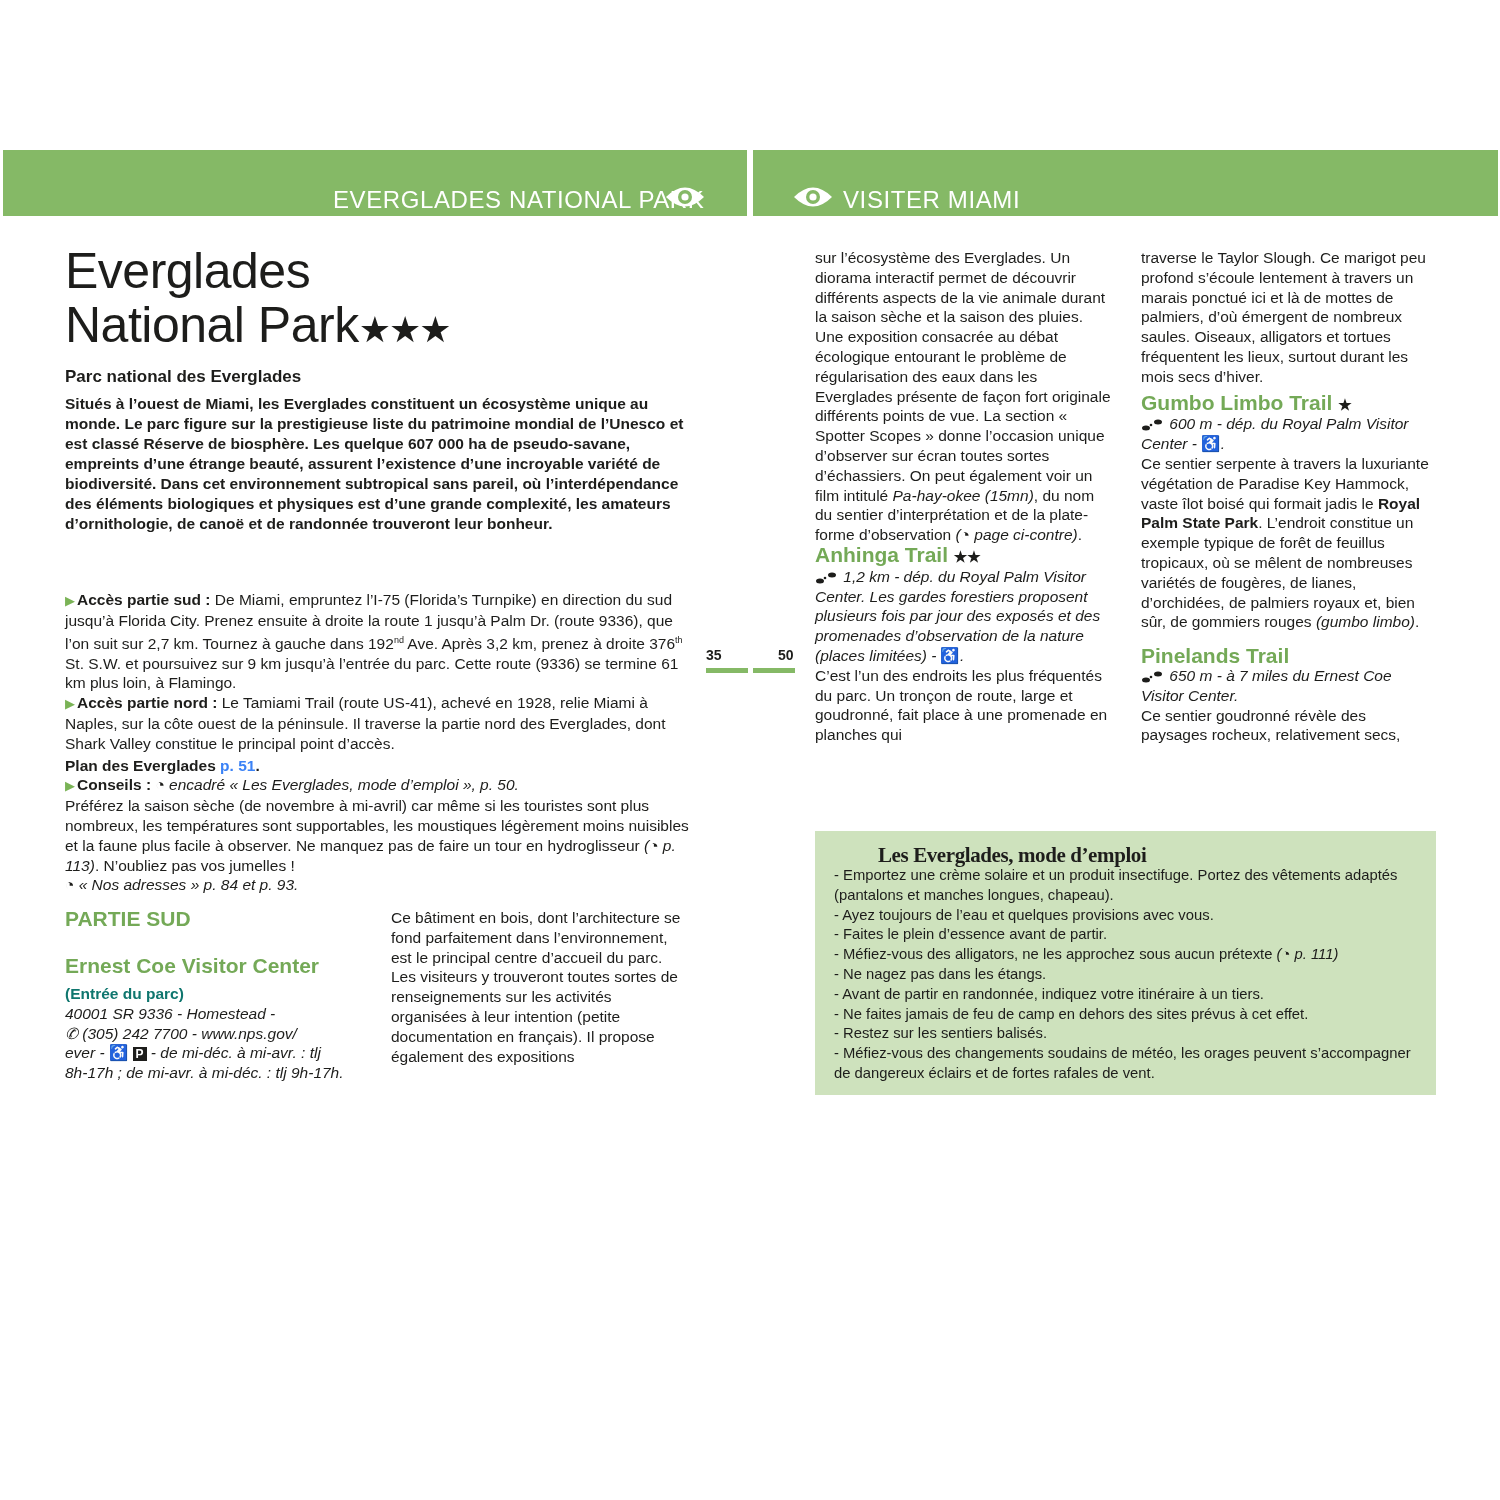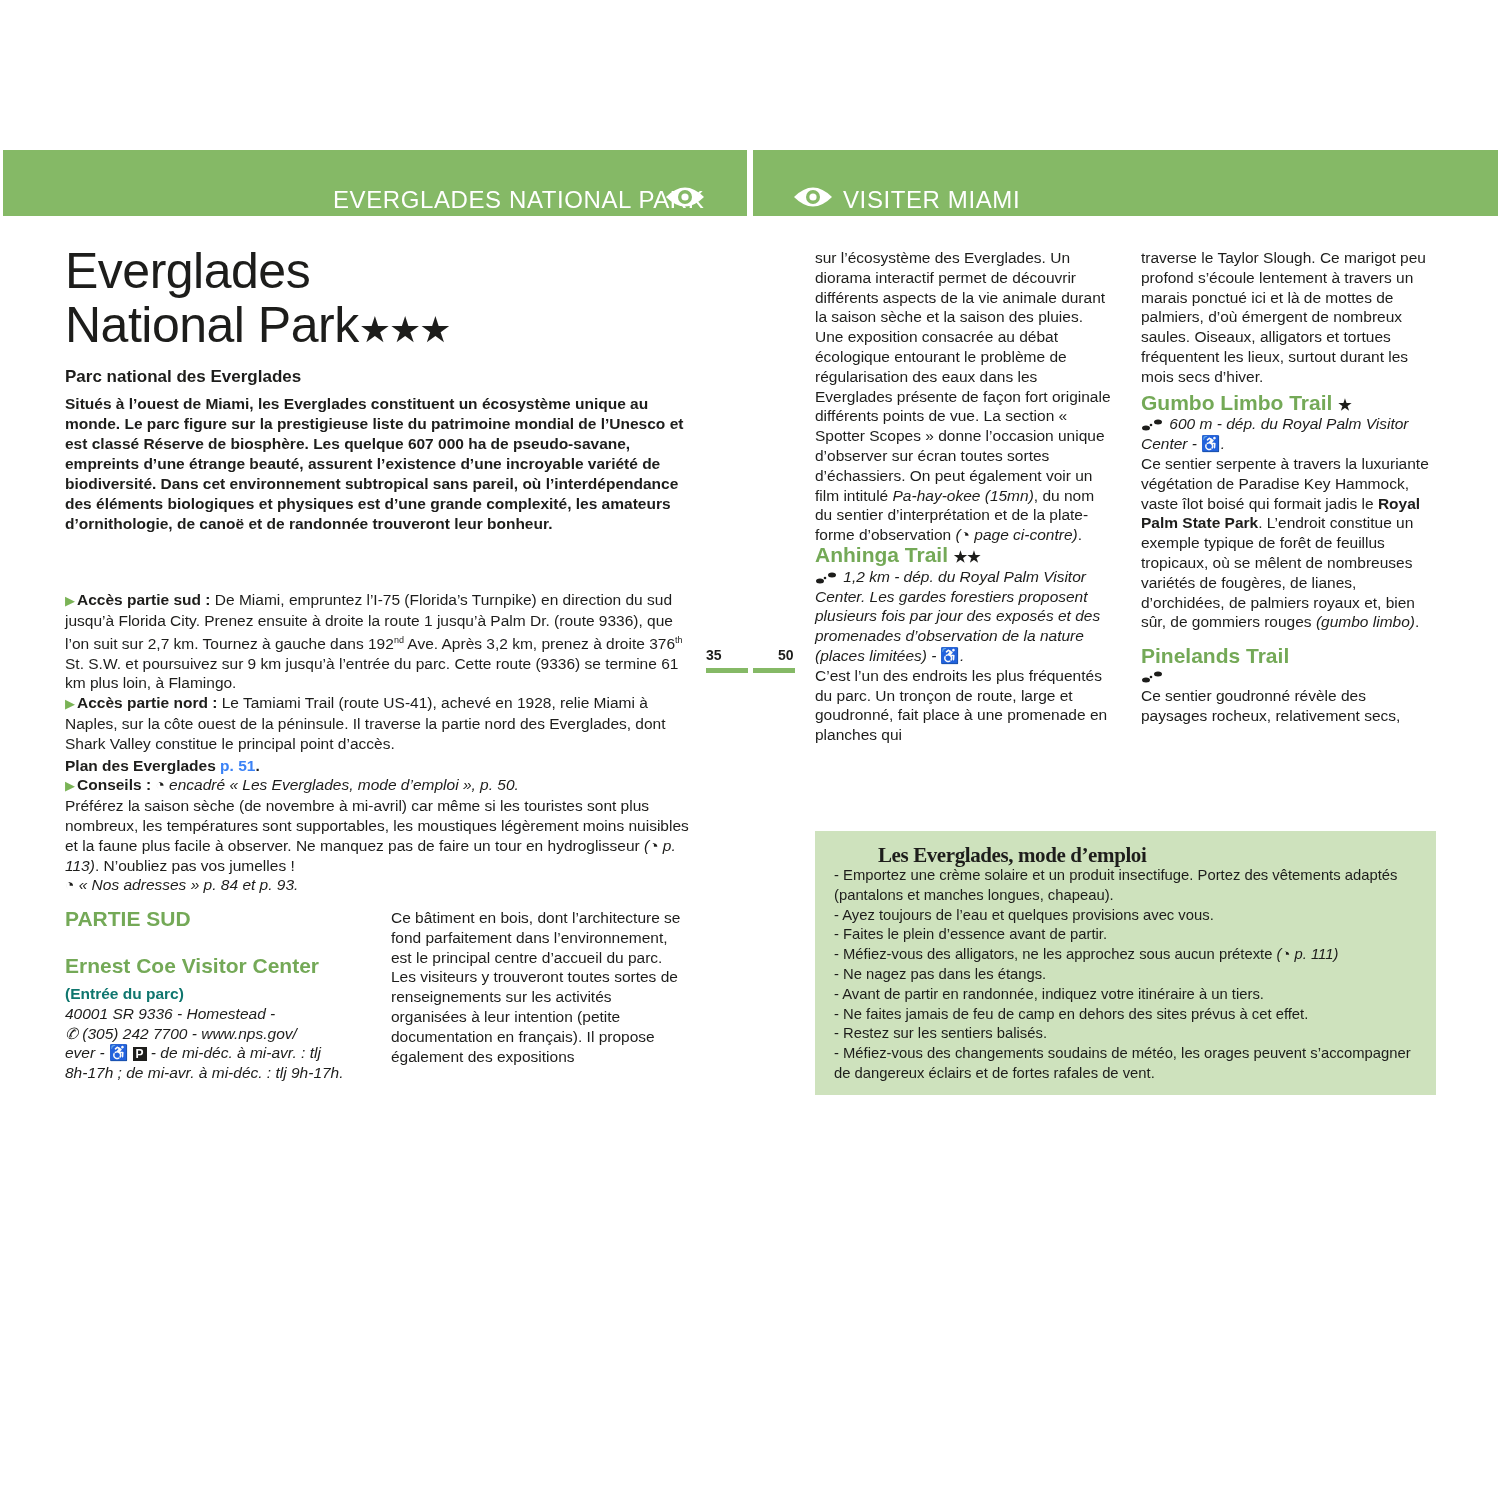--- a/index.html
+++ b/index.html
@@ -105,21 +105,21 @@
         <ellipse cx="5" cy="9" rx="4" ry="2.5" fill="#1d1d1b"></ellipse>
         <ellipse cx="17" cy="3" rx="4" ry="2.5" fill="#1d1d1b"></ellipse>
         <circle cx="10" cy="6" r="1.3" fill="#1d1d1b"></circle>
       </svg><span> 600 m - dép. du Royal Palm Visitor Center - </span><span style="font-style:normal">♿</span>.</div>
   <div><span>Ce sentier serpente à travers la luxuriante végétation de Paradise Key Hammock, vaste îlot boisé qui formait jadis le </span><span class="b">Royal Palm State Park</span><span>. L’endroit constitue un exemple typique de forêt de feuillus tropicaux, où se mêlent de nombreuses variétés de fougères, de lianes, d’orchidées, de palmiers royaux et, bien sûr, de gommiers rouges </span><span class="i">(gumbo limbo)</span><span>.</span></div>
   <div class="h-trail" style="margin-top:14px;">Pinelands Trail</div>
   <div class="i"><svg class="feet" viewBox="0 0 24 12">
         <ellipse cx="5" cy="9" rx="4" ry="2.5" fill="#1d1d1b"></ellipse>
         <ellipse cx="17" cy="3" rx="4" ry="2.5" fill="#1d1d1b"></ellipse>
         <circle cx="10" cy="6" r="1.3" fill="#1d1d1b"></circle>
-      </svg></div>
+      </svg><span> 650 m - à 7 miles du Ernest Coe Visitor Center.</span></div>
   <div>Ce sentier goudronné révèle des paysages rocheux, relativement secs,</div>
 </div>
 
 <div class="boxed"></div>
 <div class="box-title">Les Everglades, mode d’emploi</div>
 <div class="box-list">
   <div>- Emportez une crème solaire et un produit insectifuge. Portez des vêtements adaptés (pantalons et manches longues, chapeau).</div>
   <div>- Ayez toujours de l’eau et quelques provisions avec vous.</div>
   <div>- Faites le plein d’essence avant de partir.</div>
   <div><span>- Méfiez-vous des alligators, ne les approchez sous aucun prétexte </span><span class="i">(</span><span class="b">◔</span><span class="i"> p. 111)</span></div>

